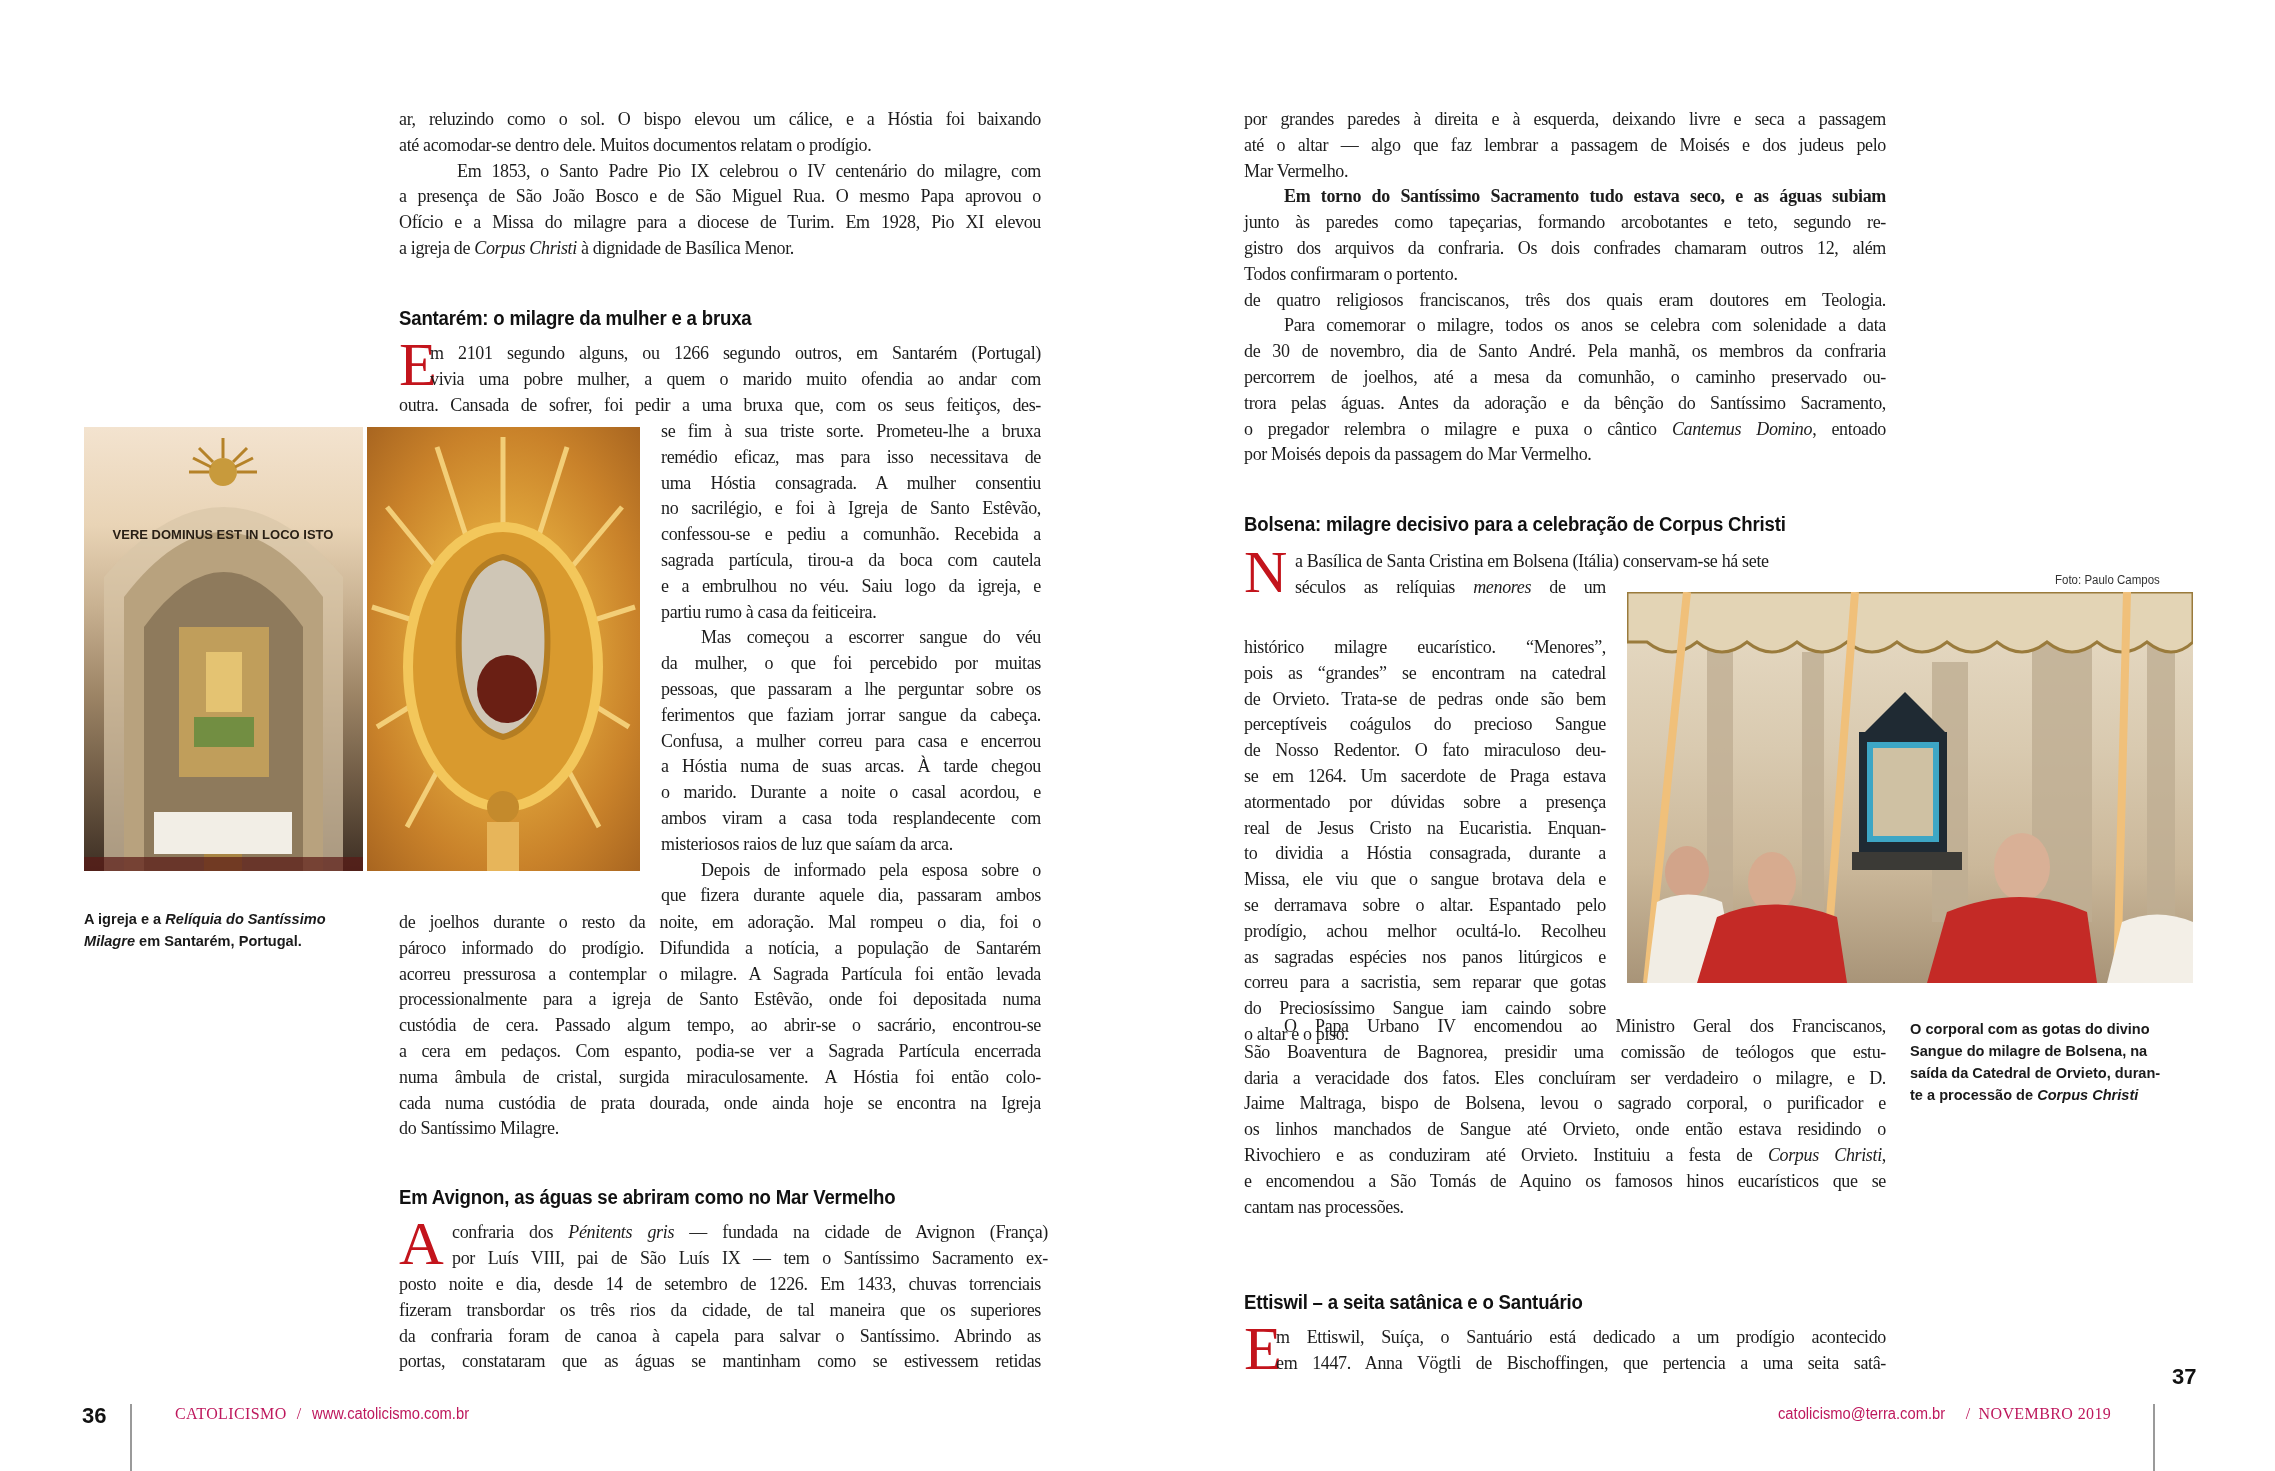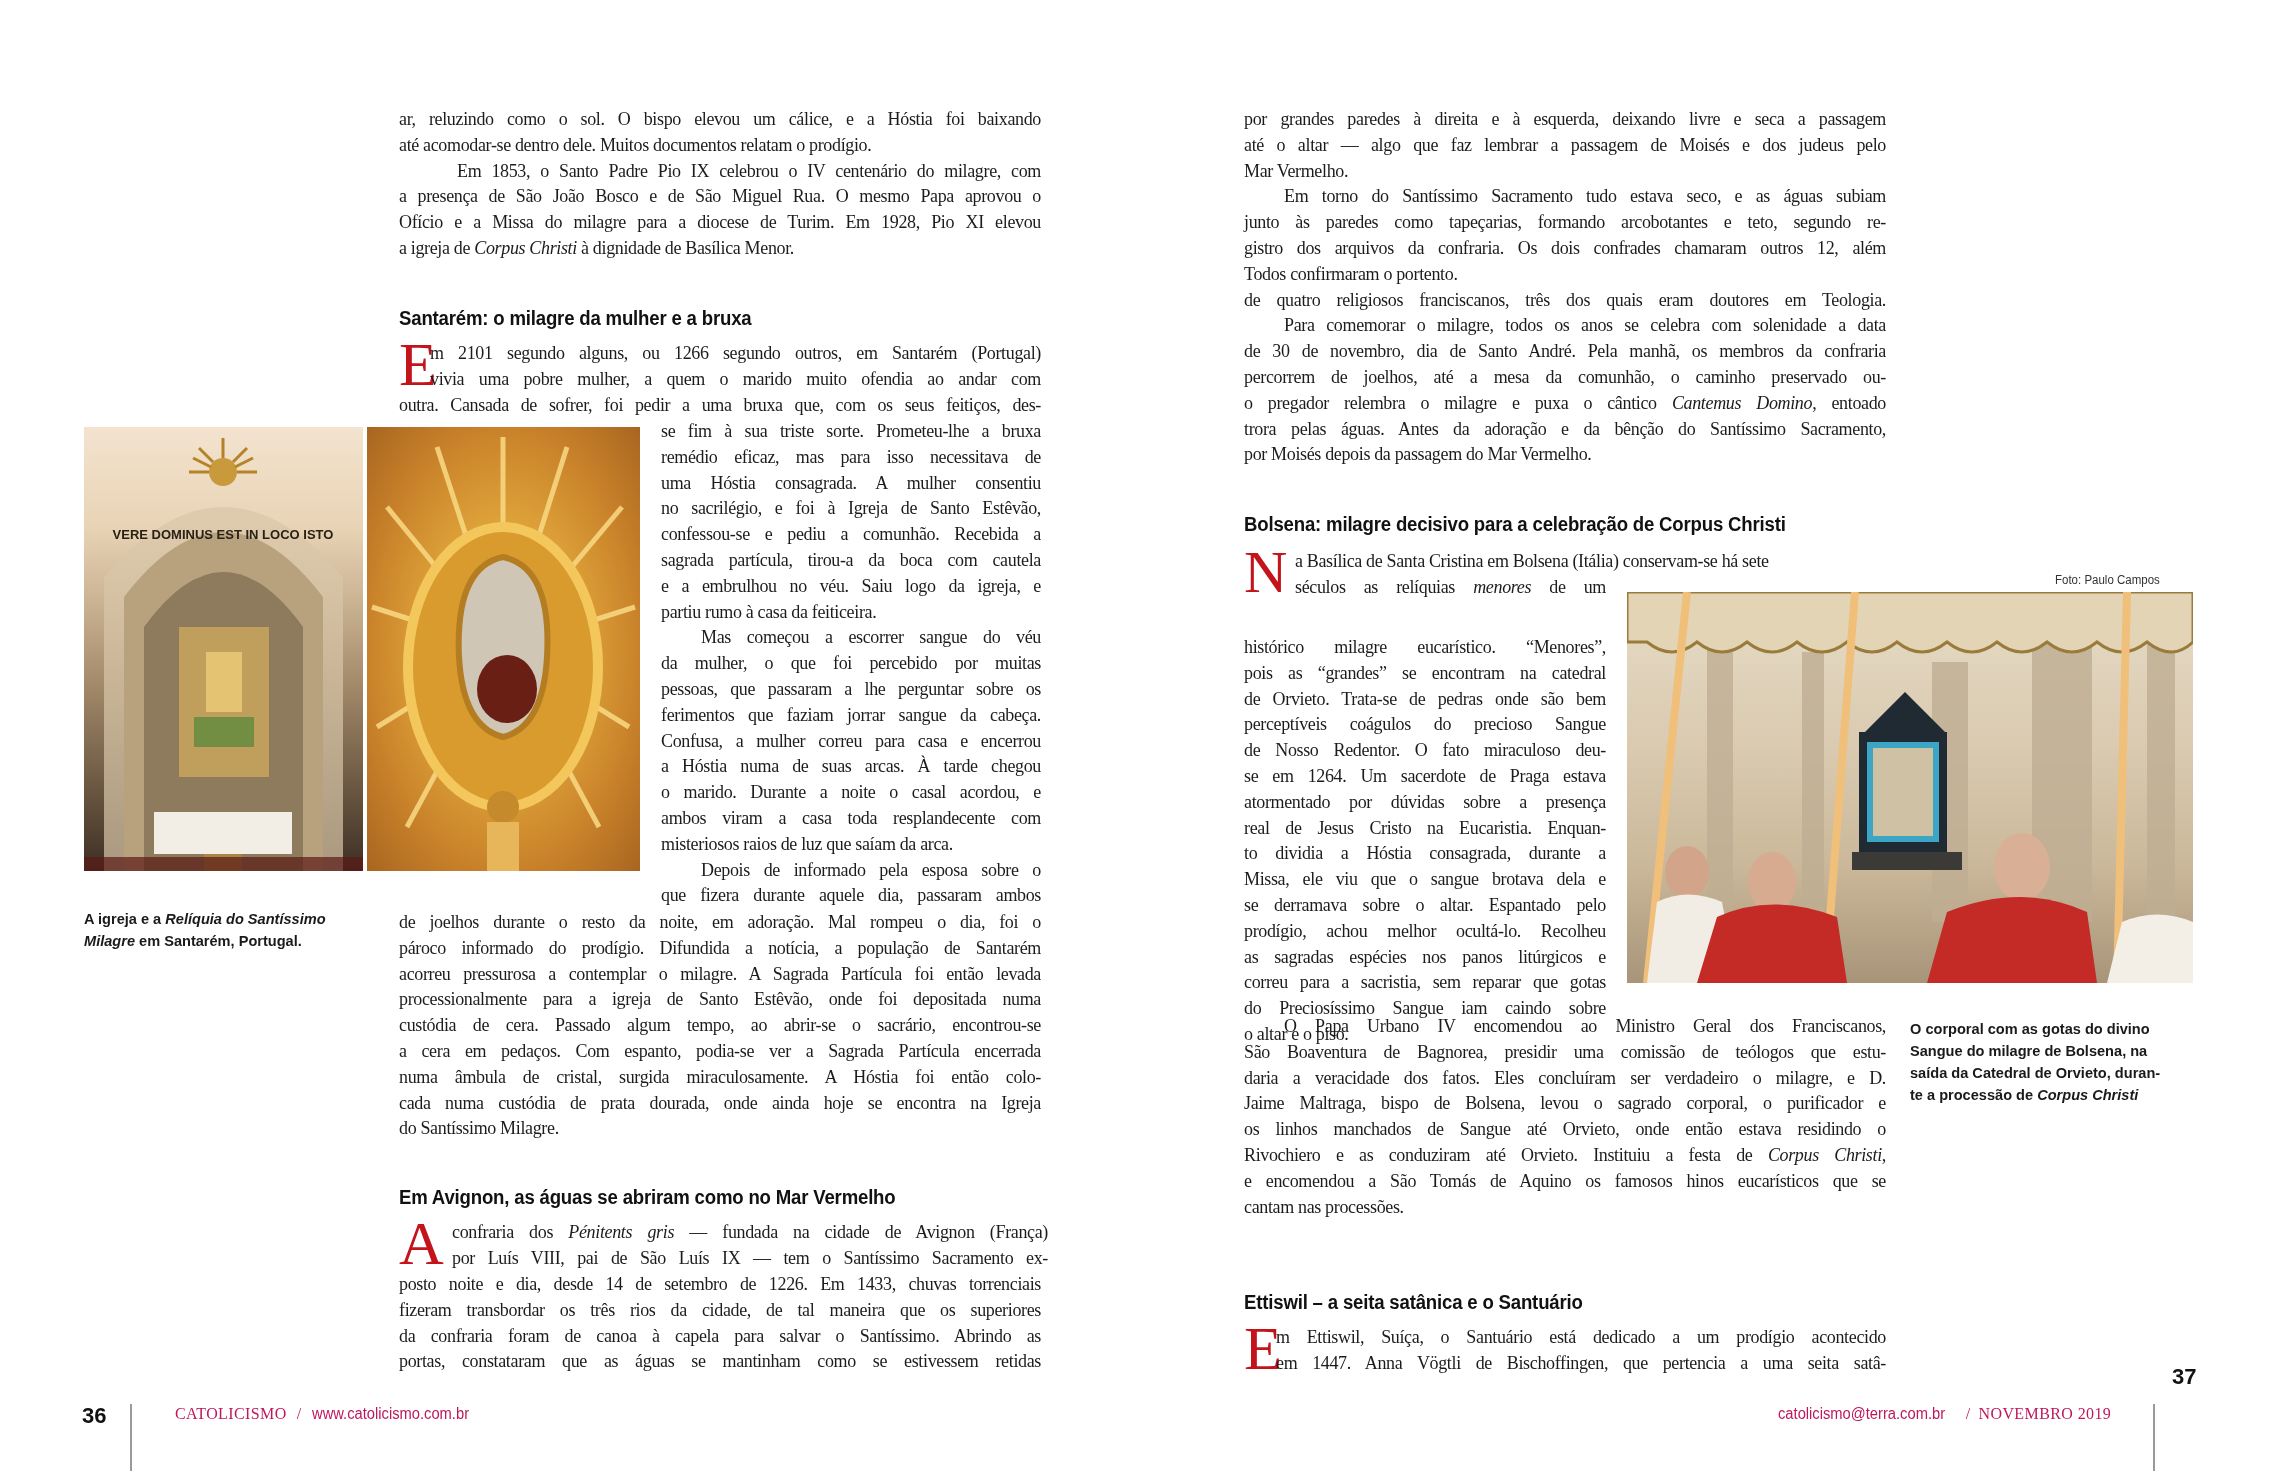--- a/index.html
+++ b/index.html
@@ -159,30 +159,30 @@
 <div class="footer-text" style="left:175px; top:1405px;">
   <span class="mag">CATOLICISMO</span>
   <span class="mag" style="margin:0 6px;">/</span>
   <span class="web">www.catolicismo.com.br</span>
 </div>
 
 <div class="col" style="left:1244px; top:107px; width:642px;">
   <span class="line">por grandes paredes à direita e à esquerda, deixando livre e seca a passagem</span>
   <span class="line">até o altar — algo que faz lembrar a passagem de Moisés e dos judeus pelo</span>
   <span class="line last">Mar Vermelho.</span>
-  <span class="line" style="padding-left:40px;">Em torno do Santíssimo Sacramento tudo estava seco, e as águas subiam</span>
+  <span class="line" style="padding-left:40px;font-weight:bold;">Em torno do Santíssimo Sacramento tudo estava seco, e as águas subiam</span>
   <span class="line">junto às paredes como tapeçarias, formando arcobotantes e teto, segundo re-</span>
   <span class="line">gistro dos arquivos da confraria. Os dois confrades chamaram outros 12, além</span>
   <span class="line last">Todos confirmaram o portento.</span>
   <span class="line">de quatro religiosos franciscanos, três dos quais eram doutores em Teologia.</span>
   <span class="line" style="padding-left:40px;">Para comemorar o milagre, todos os anos se celebra com solenidade a data</span>
   <span class="line">de 30 de novembro, dia de Santo André. Pela manhã, os membros da confraria</span>
   <span class="line">percorrem de joelhos, até a mesa da comunhão, o caminho preservado ou-</span>
+  <span class="line">trora pelas águas. Antes da adoração e da bênção do Santíssimo Sacramento,</span>
   <span class="line"><span>o pregador relembra o milagre e puxa o cântico </span><i>Cantemus Domino</i><span>, entoado</span></span>
-  <span class="line">trora pelas águas. Antes da adoração e da bênção do Santíssimo Sacramento,</span>
   <span class="line last">por Moisés depois da passagem do Mar Vermelho.</span>
 </div>
 
 <div class="heading" style="left:1244px; top:513px;">Bolsena: milagre decisivo para a celebração de Corpus Christi</div>
 <div class="dropcap" style="left:1244px; top:546px; font-size:60px;">N</div>
 <div class="col" style="left:1295px; top:549px; width:585px;">
   <span class="line" style="text-align-last:left;">a Basílica de Santa Cristina em Bolsena (Itália) conservam-se há sete</span>
 </div>
 <div class="col" style="left:1295px; top:575px; width:311px;">
   <span class="line"><span>séculos as relíquias </span><i>menores</i><span> de um</span></span>

